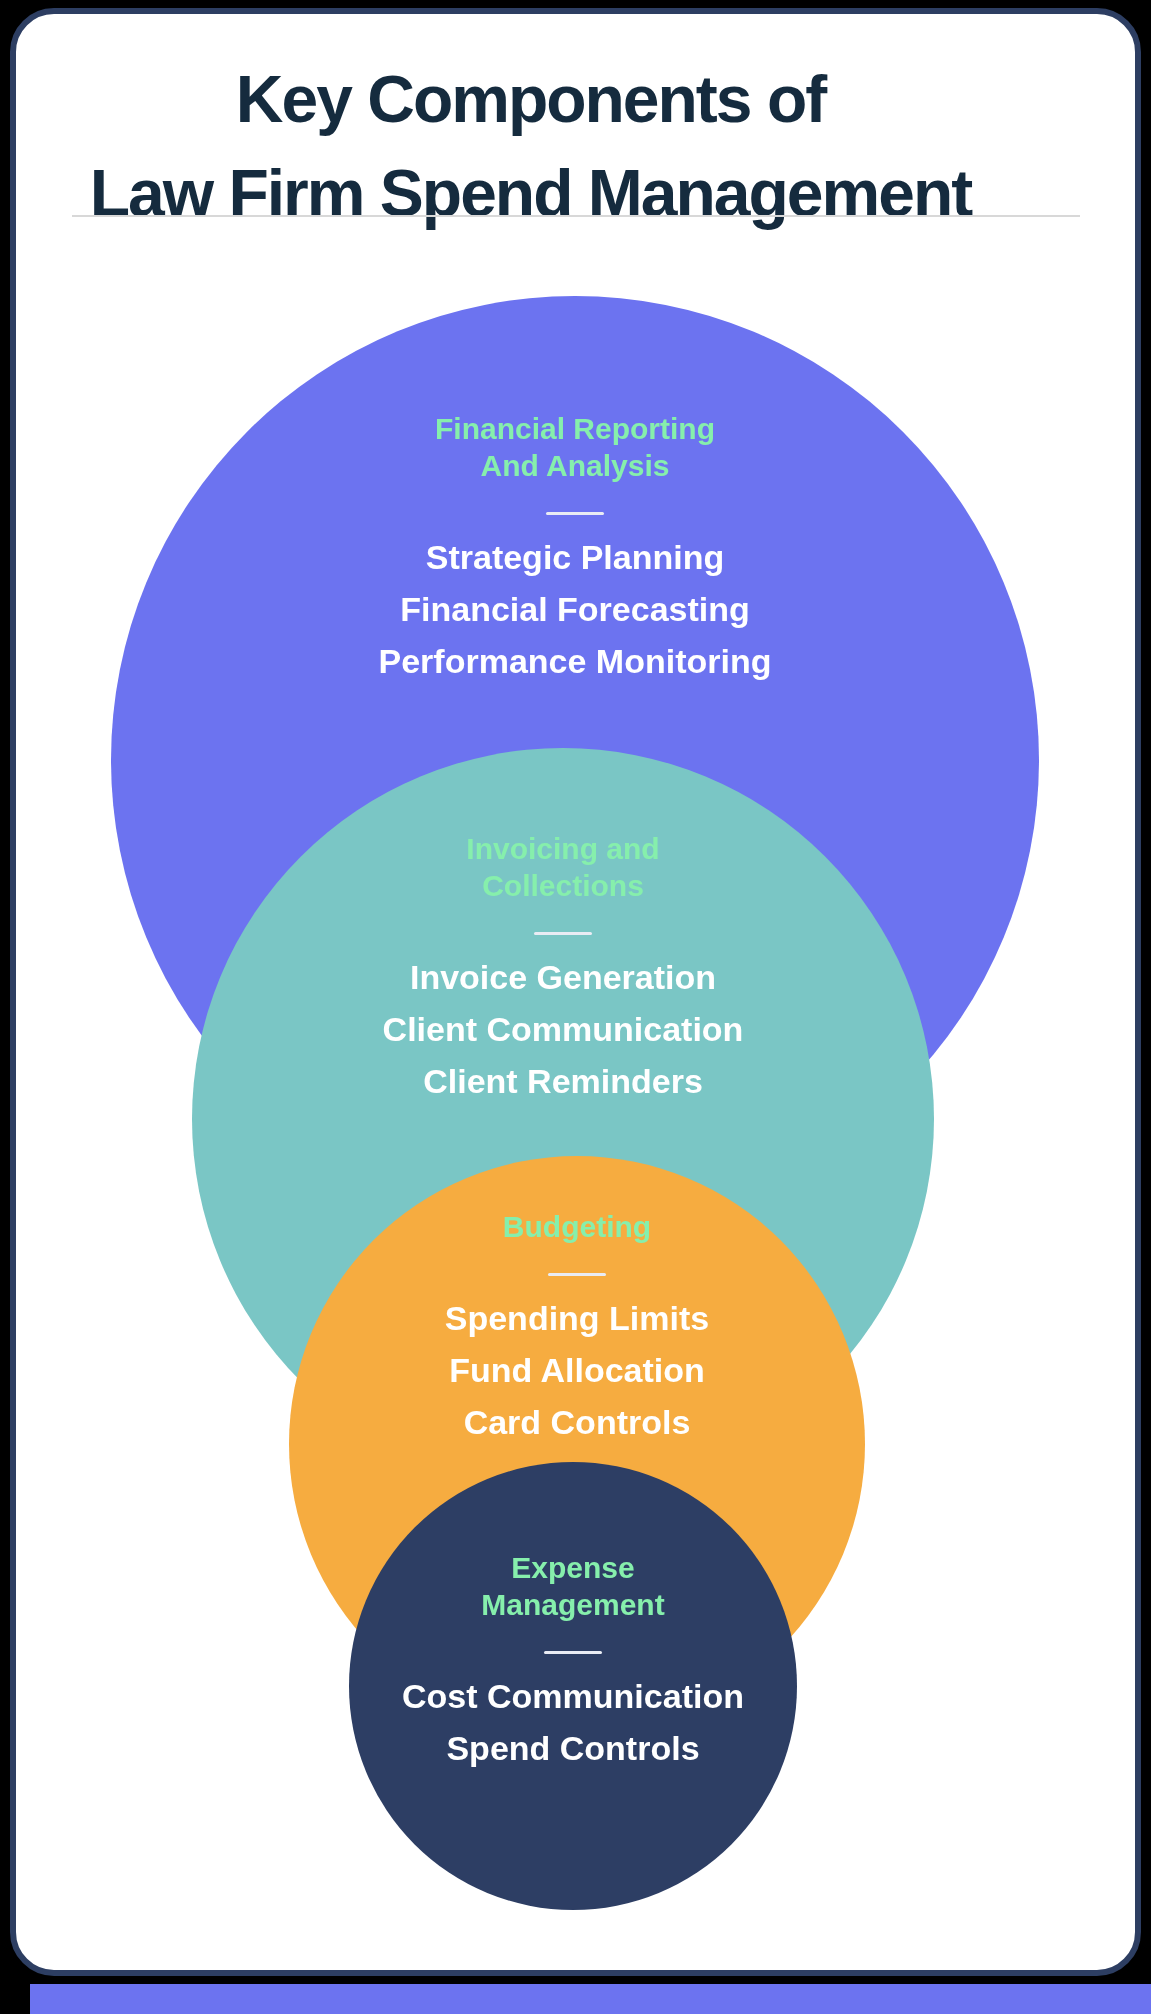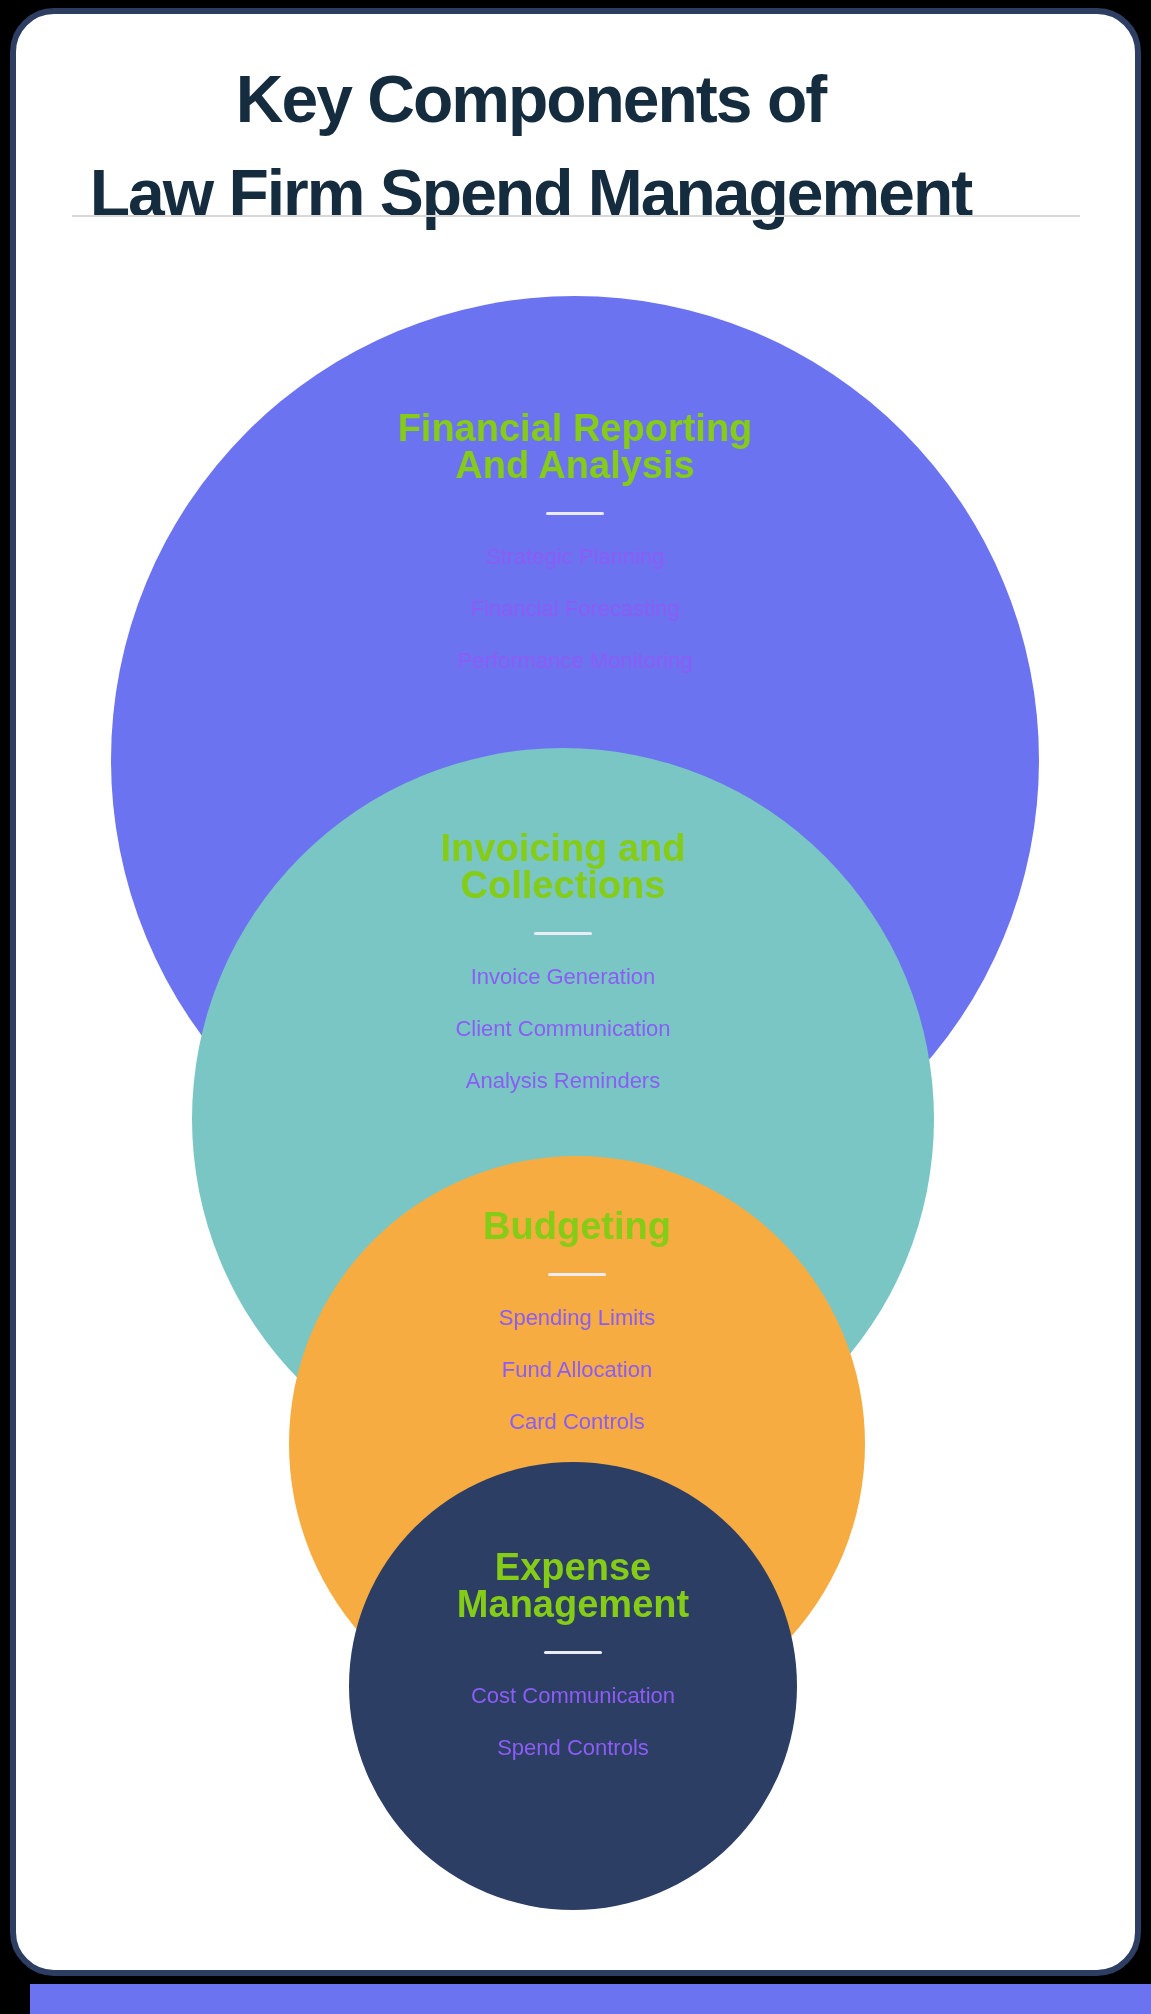--- a/index.html
+++ b/index.html
@@ -54,38 +54,38 @@
     text-align: center;
     z-index: 10;
     color: #ffffff;
   }
   .content-purple { left: 275px; top: 410px; }
   .content-teal   { left: 263px; top: 830px; }
   .content-orange { left: 277px; top: 1208px; }
   .content-navy   { left: 273px; top: 1549px; }
 
   .circle-heading {
-    font-size: 38px;
+    font-size: 30px;
     font-weight: 700;
     line-height: 37px;
-    color: #84cc16;
+    color: #86efac;
   }
 
   .circle-divider {
     width: 58px; height: 3px;
     background: #E9ECF4;
     margin: 28px auto 16px auto;
     border-radius: 2px;
   }
 
   .circle-item {
-    font-size: 22px;
-    font-weight: 400;
+    font-size: 34px;
+    font-weight: 700;
     line-height: 52px;
-    color: #8b5cf6;
+    color: #ffffff;
   }
 
   .bottom-bar {
     position: absolute;
     left: 30px; top: 1984px;
     width: 1121px; height: 30px;
     background: #6C73F0;
     z-index: 20;
   }
 </style>
@@ -118,21 +118,21 @@
 </div>
 
 <div class="content content-teal">
   <div class="circle-heading">
     <div>Invoicing and</div>
     <div>Collections</div>
   </div>
   <div class="circle-divider"></div>
   <div class="circle-item">Invoice Generation</div>
   <div class="circle-item">Client Communication</div>
-  <div class="circle-item">Analysis Reminders</div>
+  <div class="circle-item">Client Reminders</div>
 </div>
 
 <div class="content content-orange">
   <div class="circle-heading">
     <div>Budgeting</div>
   </div>
   <div class="circle-divider"></div>
   <div class="circle-item">Spending Limits</div>
   <div class="circle-item">Fund Allocation</div>
   <div class="circle-item">Card Controls</div>

